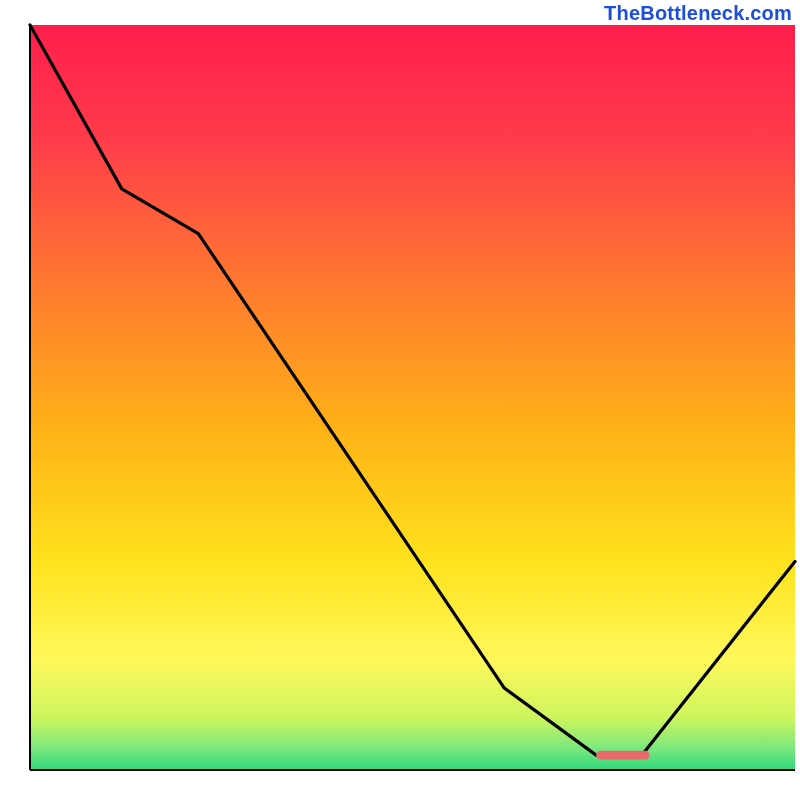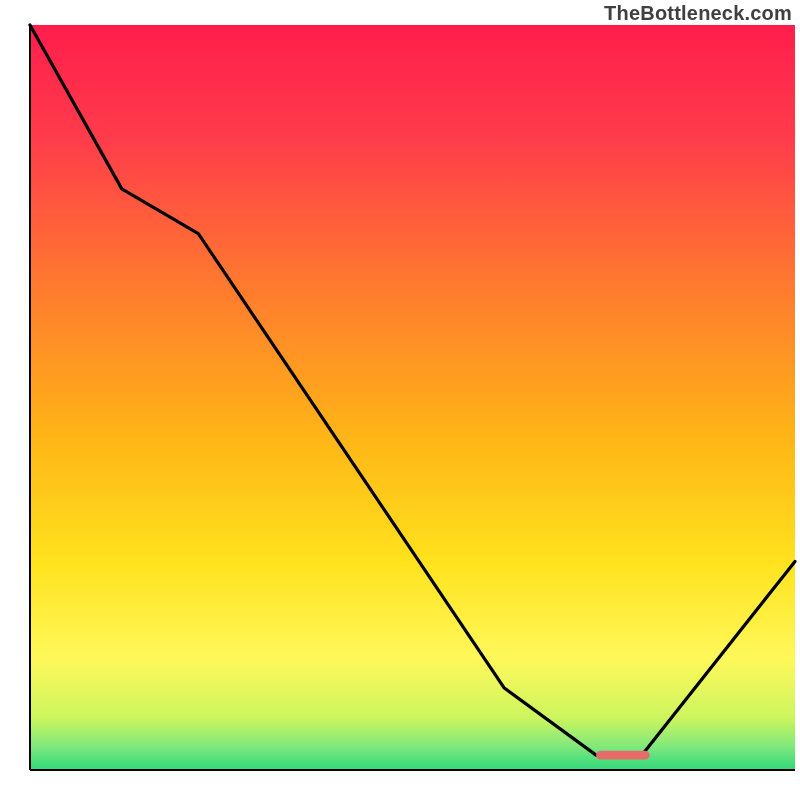--- a/index.html
+++ b/index.html
@@ -14,21 +14,21 @@
     position: relative;
     width: 800px;
     height: 800px;
   }
   .source-label {
     position: absolute;
     top: 2px;
     right: 8px;
     font-size: 20px;
     font-weight: bold;
-    color: #404040;
+    color: #1d4ed8;
     letter-spacing: 0.2px;
   }
   svg {
     display: block;
   }
 </style>
 </head>
 <body>
 
 <div class="chart-wrap">

